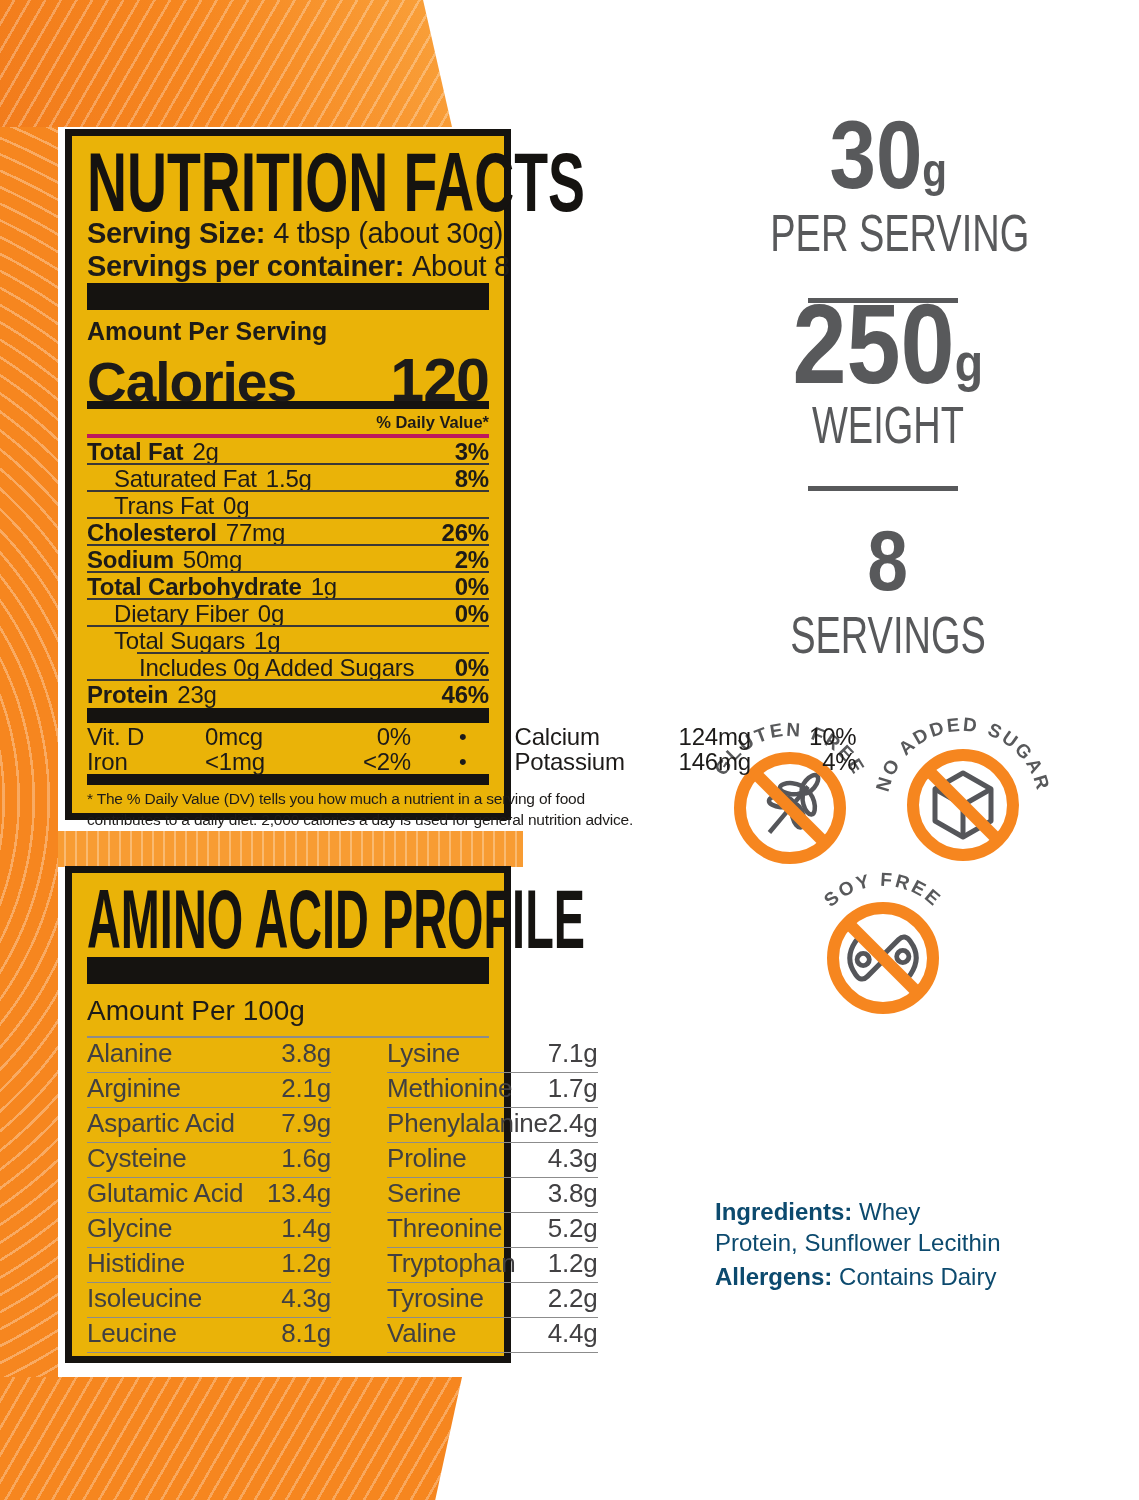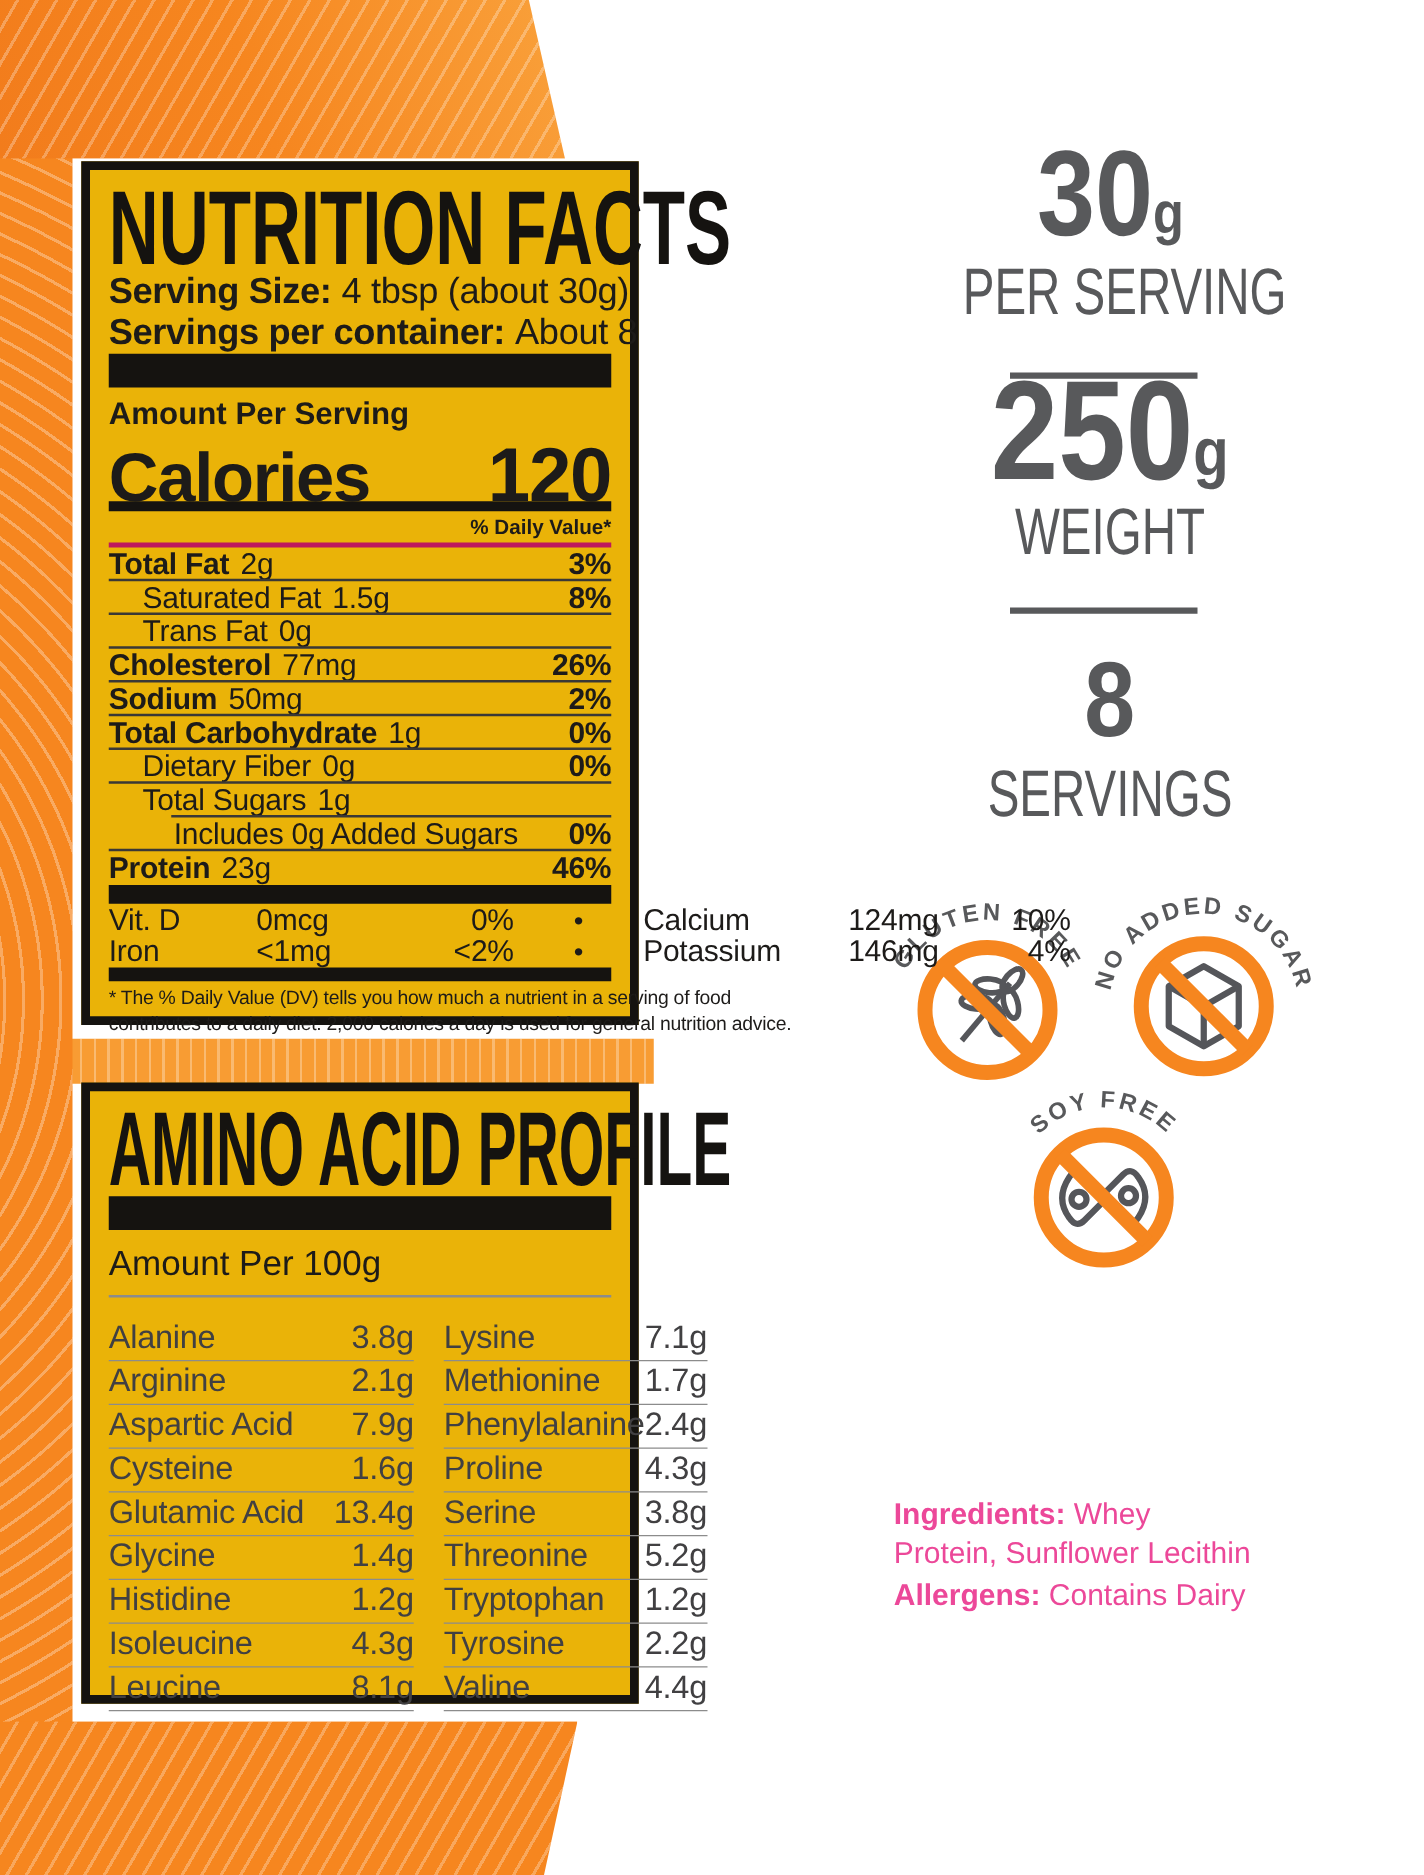--- a/index.html
+++ b/index.html
@@ -59,42 +59,42 @@
   .bar2{height:15px;background:#151310;}
   .mrow{display:grid;grid-template-columns:70px 102px 56px 1fr 116px 80px 50px;align-items:center;height:25px;font-size:24px;letter-spacing:-0.2px;gap:48px;}
   .mrow .c-amt,.mrow .c-name2{text-align:left;}
   .mrow .c-dv,.mrow .c-dv2{text-align:right;}
   .mrow .c-b{text-align:center;font-size:22px;}
   .bar3{height:11px;background:#151310;margin-top:1px;}
   .footnote{margin-top:4px;font-size:15.5px;line-height:20.5px;letter-spacing:-0.2px;white-space:nowrap;}
   
   .aa-sub{font-size:28px;line-height:32px;margin-top:11px;}
   .aa-hr{height:1.8px;background:#8c8c8c;margin-top:9px;}
-  .aa-table{display:grid;grid-template-columns:244px 1fr;column-gap:24px;margin-top:16px;}
+  .aa-table{display:grid;grid-template-columns:244px 1fr;column-gap:56px;margin-top:0;}
   .arow{display:flex;justify-content:space-between;align-items:flex-end;height:35px;border-bottom:1.8px solid #8c8c8c;
         font-size:26px;color:#414042;padding-bottom:3px;box-sizing:border-box;letter-spacing:-0.2px;}
   
   .hl{position:absolute;left:733px;width:310px;text-align:center;z-index:5;color:#58595B;}
   .hl-num{display:inline-flex;align-items:flex-end;font-weight:700;transform:scaleX(0.86);transform-origin:center;line-height:0.78;}
   .hl-num .u{line-height:0.95;}
   .hl-label{font-size:50px;line-height:50px;font-weight:400;transform:scale(0.76,1.05);transform-origin:center;white-space:nowrap;}
   .hl1 .hl-num{font-size:97px;}  .hl1 .hl-num .u{font-size:47px;}
   .hl2 .hl-num{font-size:113px;} .hl2 .hl-num .u{font-size:54px;}
   .hl3 .hl-num{font-size:85px;}
   .hl1{top:117px;} .hl1 .hl-label{margin-top:15px;}
   .hl2{top:300px;} .hl2 .hl-label{margin-top:12px;}
   .hl3{top:528px;} .hl3 .hl-label{margin-top:16px;}
   .hl-divider{position:absolute;left:808px;width:150px;height:5px;background:#58595B;z-index:5;}
   .div1{top:298px;} .div2{top:486px;}
   
   .badge{position:absolute;z-index:5;}
   .badge .arc-label{font-family:"Liberation Sans","DejaVu Sans",sans-serif;font-weight:700;font-size:19px;letter-spacing:2.5px;fill:#58595B;}
   .b1{left:679px;top:668px;} .b2{left:852px;top:665px;} .b3{left:772px;top:818px;}
   
-  .ingredients{position:absolute;left:715px;top:1196px;width:292px;font-size:24px;line-height:31px;color:#ec4899;z-index:5;}
+  .ingredients{position:absolute;left:715px;top:1196px;width:292px;font-size:24px;line-height:31px;color:#0c4a6e;z-index:5;}
   .ingredients b{font-weight:700;}
   .ingredients .para2{margin-top:3px;}
 </style>
 </head>
 <body>
 
 <div class="bg-mid-band"></div>
 <div class="bg-left-strip"></div>
 <div class="bg-top-swoosh"></div>
 <div class="bg-bottom-swoosh"></div>

